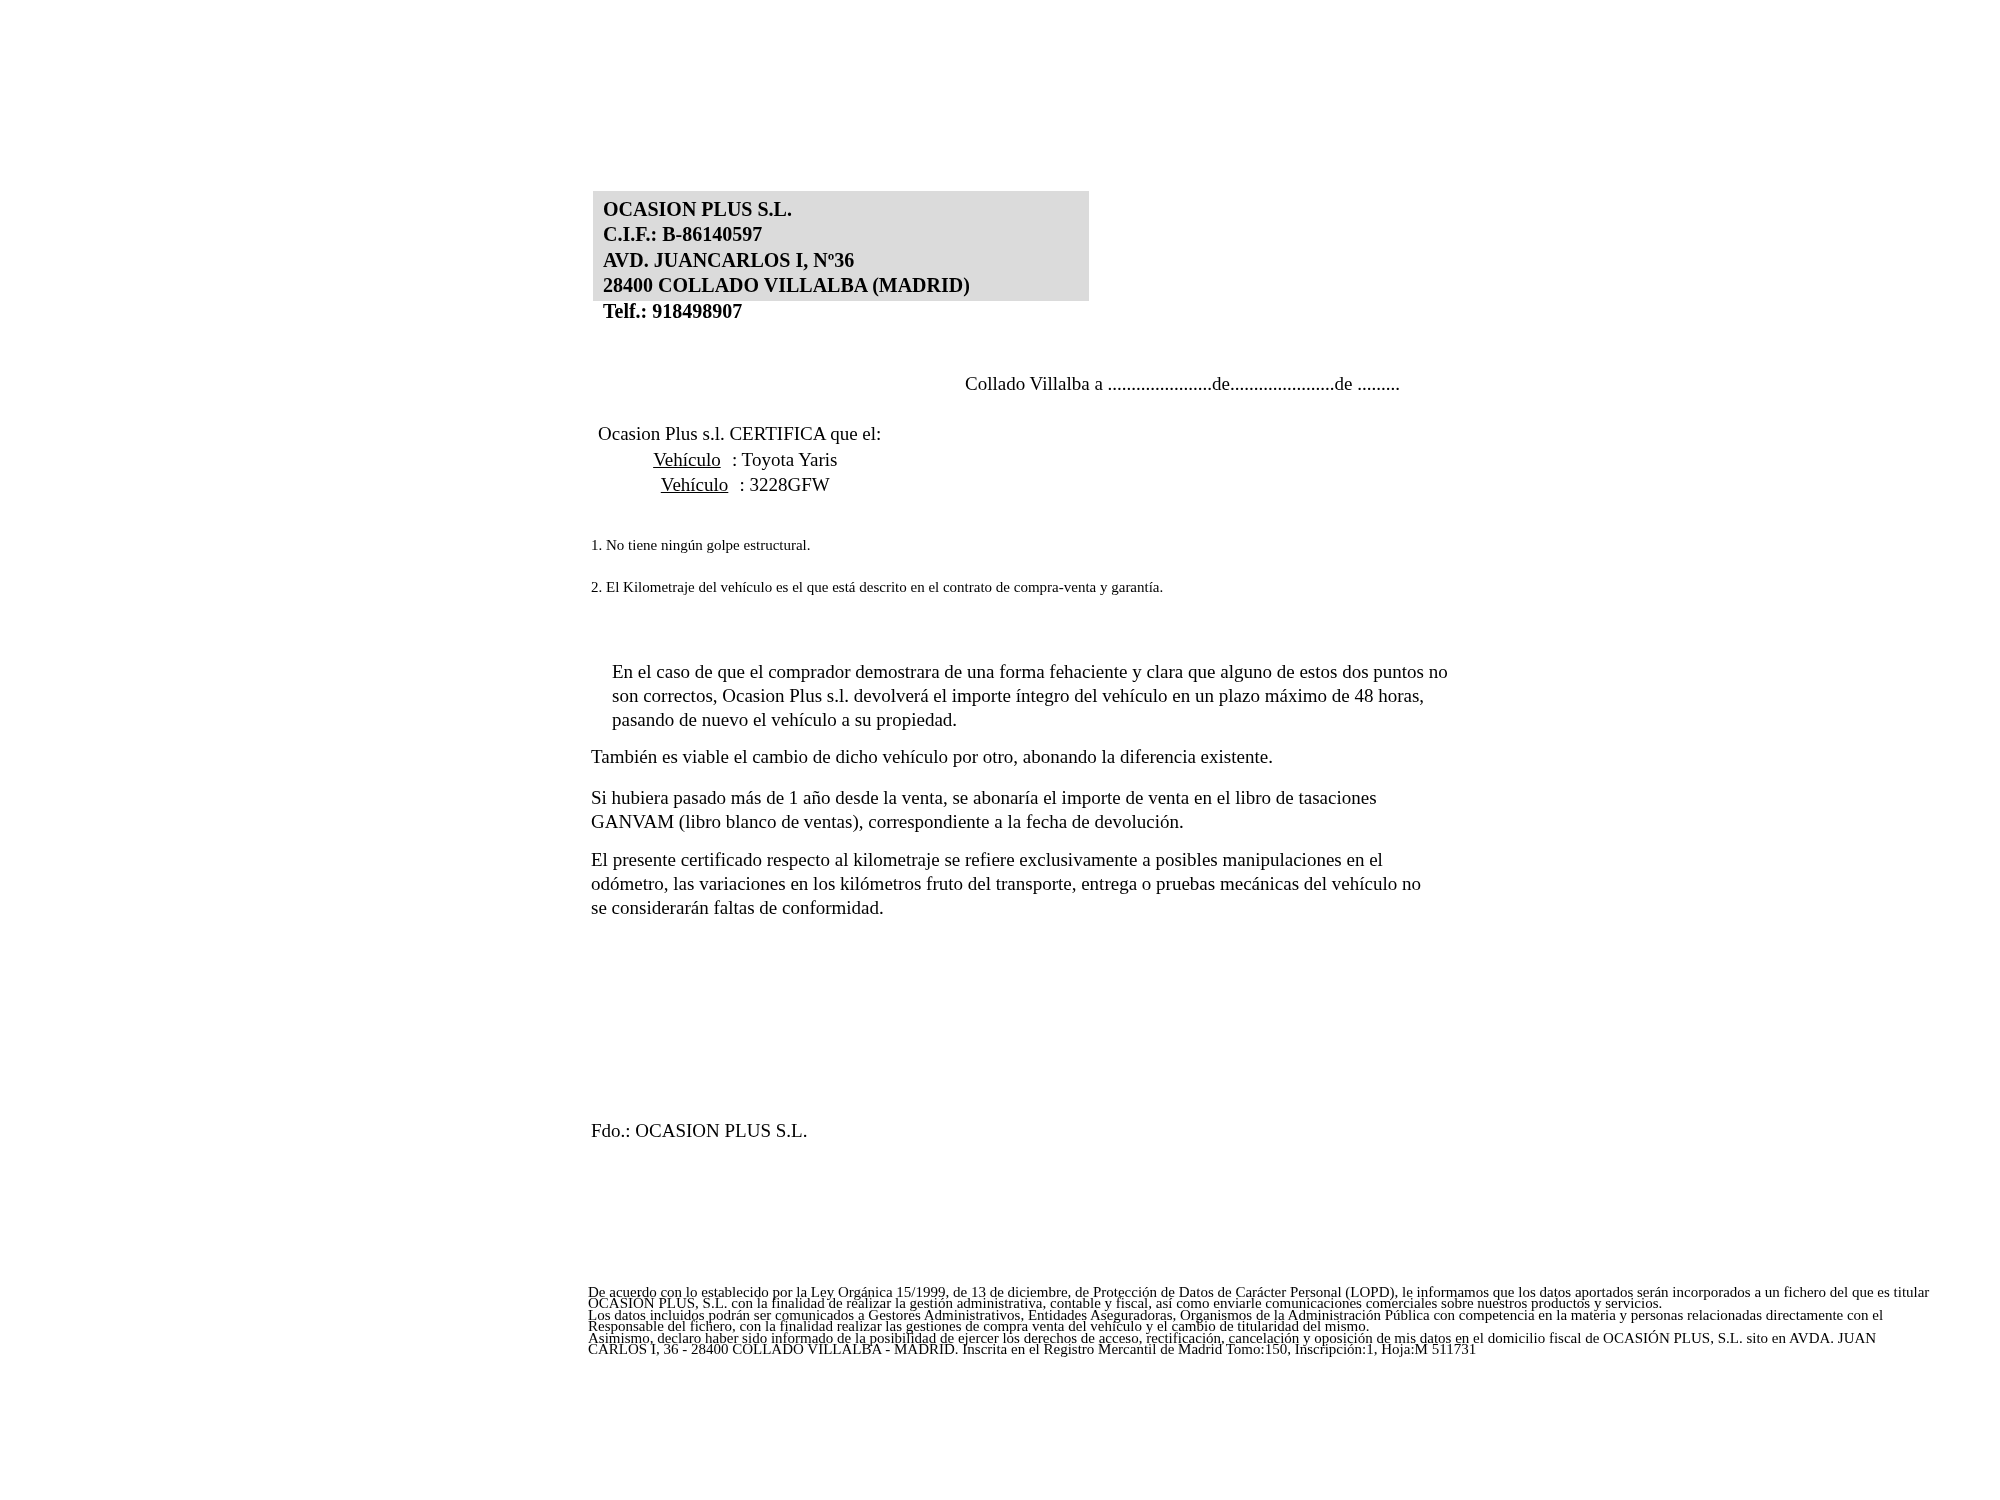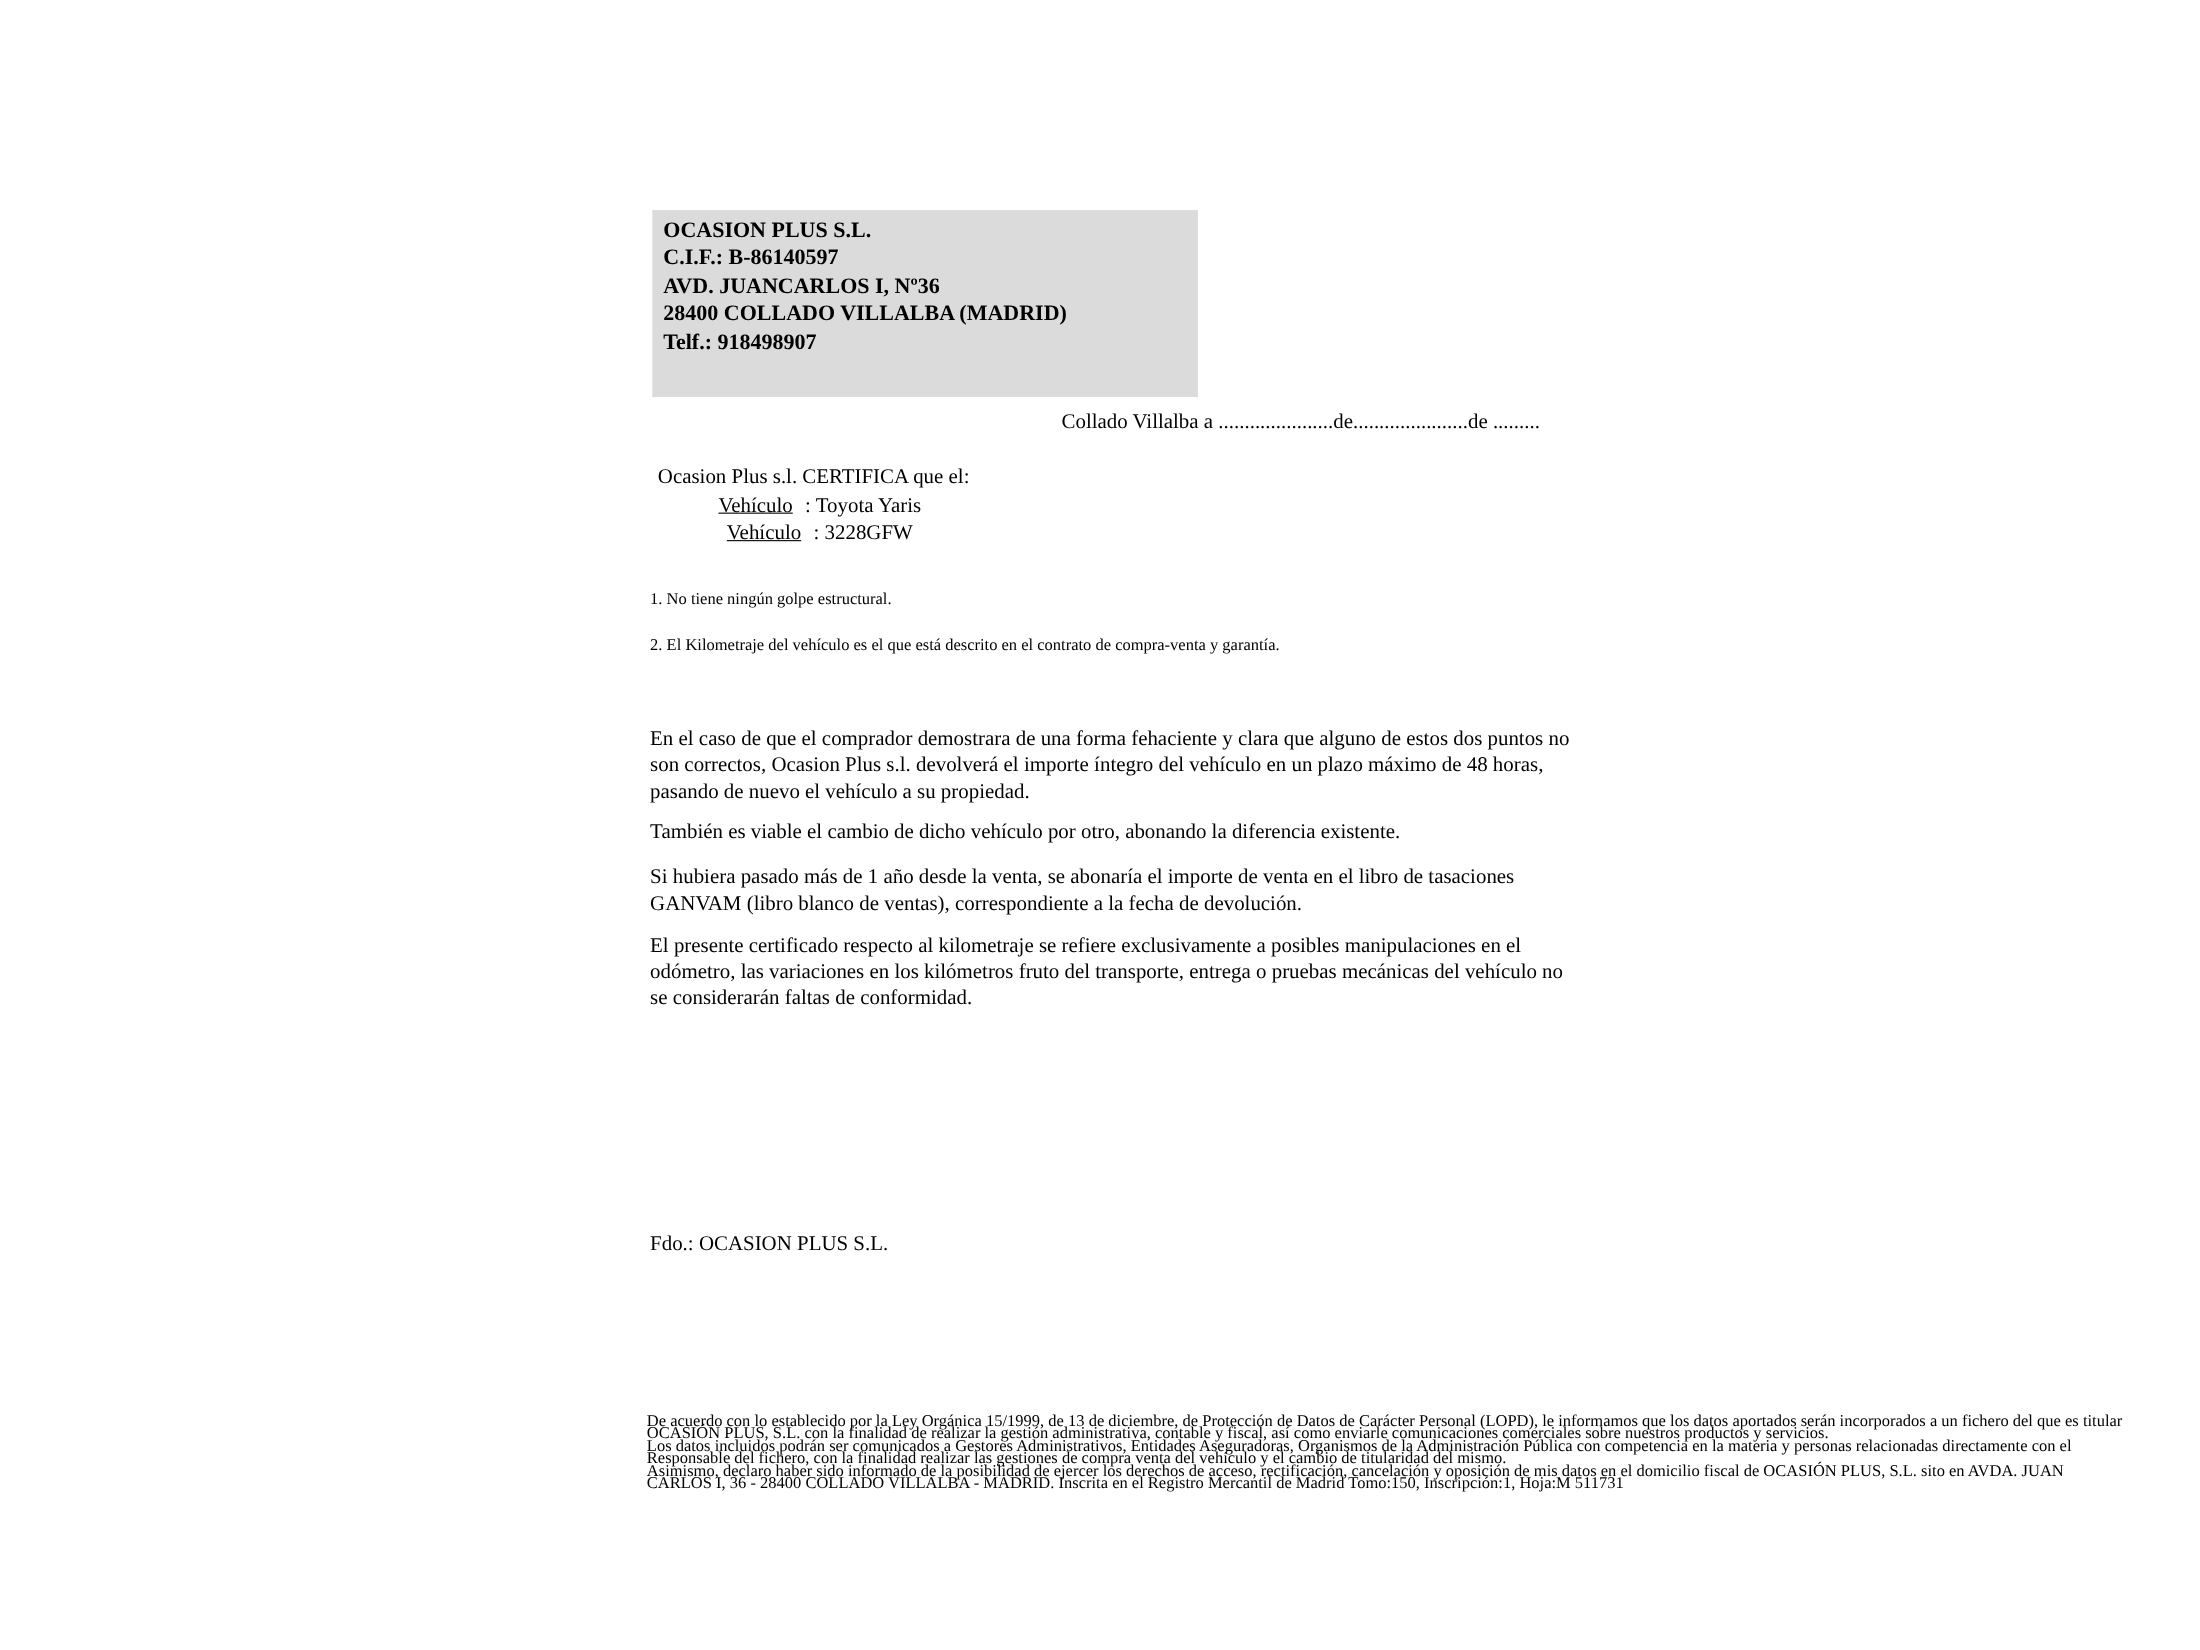--- a/index.html
+++ b/index.html
@@ -12,21 +12,21 @@
   .page {
     position: absolute;
     left: 0; top: 0;
     width: 2000px; height: 1500px;
     background: #ffffff;
     overflow: hidden;
   }
   .header-box {
     position: absolute;
     left: 593px; top: 191px;
-    width: 496px; height: 170px;
+    width: 496px; height: 110px;
     background: #dbdbdb;
     padding: 6px 10px 0 10px;
     font-weight: bold;
     font-size: 20px;
     line-height: 25.4px;
     white-space: nowrap;
   }
   .date-line {
     position: absolute;
     left: 965px; top: 373px;
@@ -50,21 +50,21 @@
   }
   .item1 { top: 537px; }
   .item2 { top: 579px; }
   .para {
     position: absolute;
     left: 591px;
     width: 840px;
     font-size: 19px;
     line-height: 24px;
   }
-  .para1 { top: 660px; }
+  .para1 { top: 660px; margin-left: 21px; }
   .para2 { top: 745px; }
   .para3 { top: 786px; }
   .para4 { top: 848px; }
   .signature {
     position: absolute;
     left: 591px; top: 1120px;
     font-size: 19px;
     white-space: nowrap;
   }
   .legal-footer {

